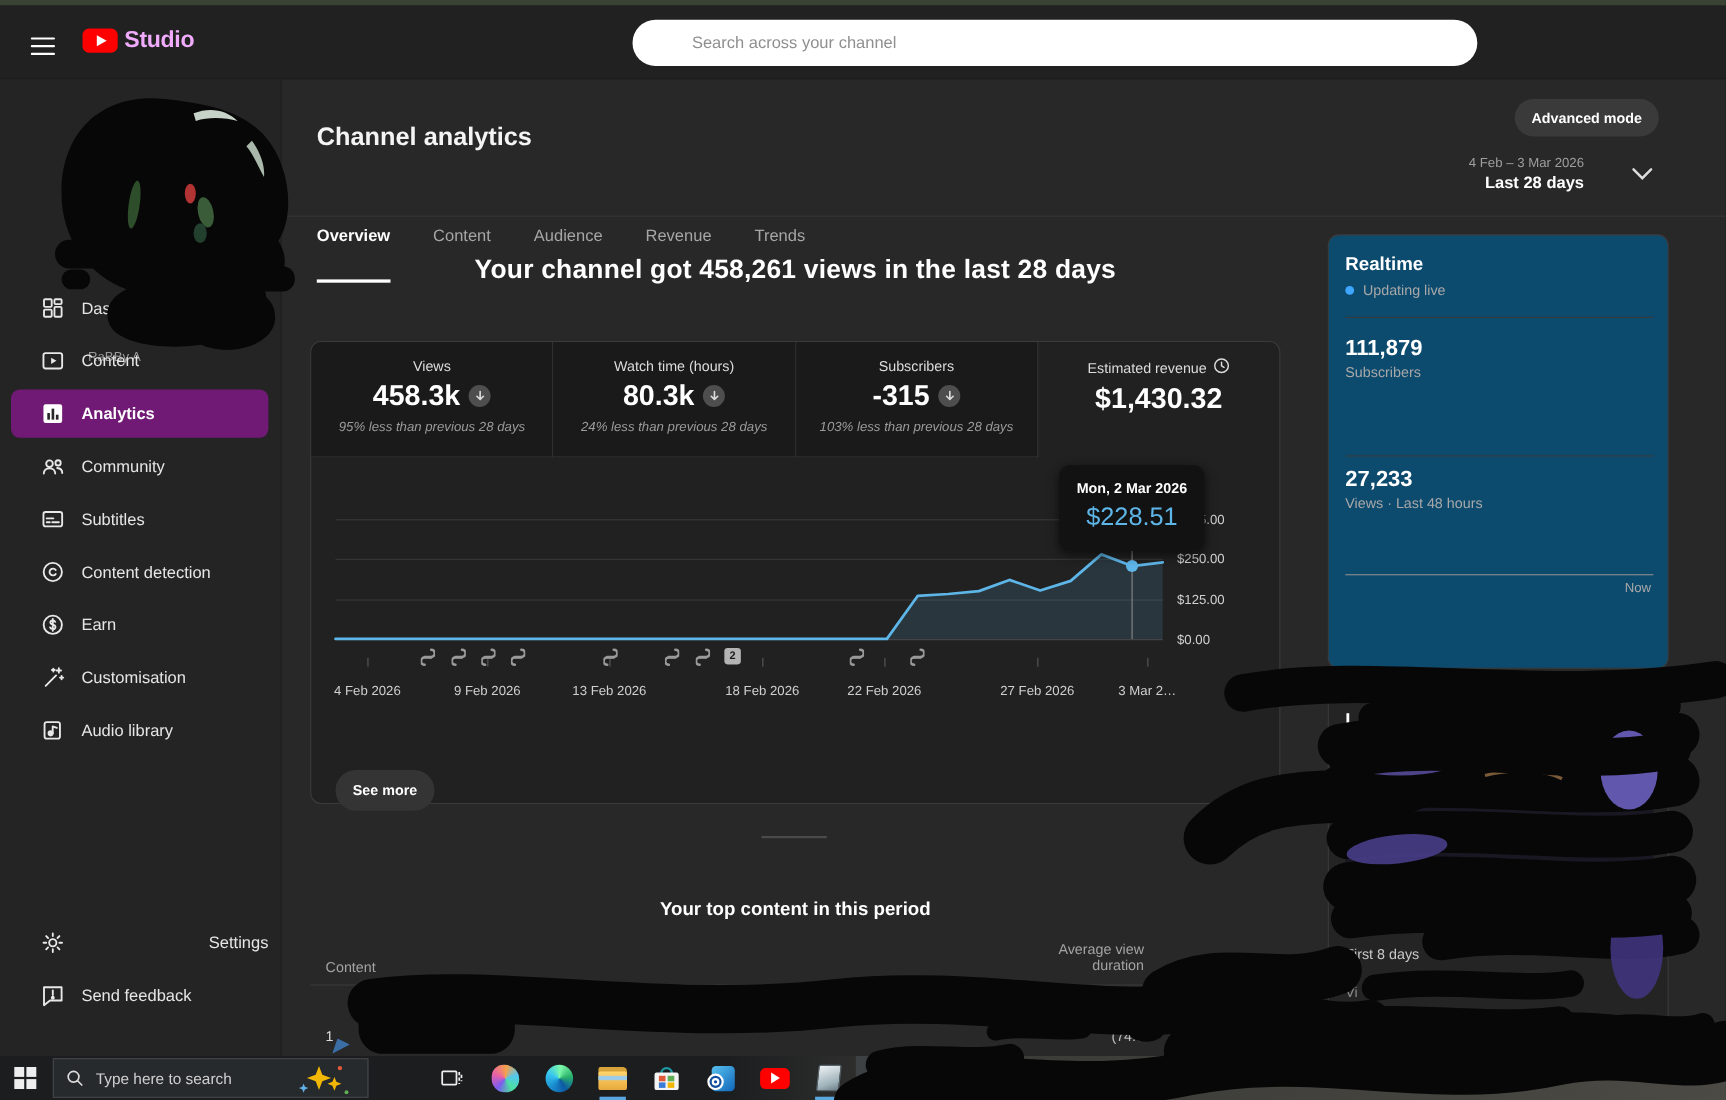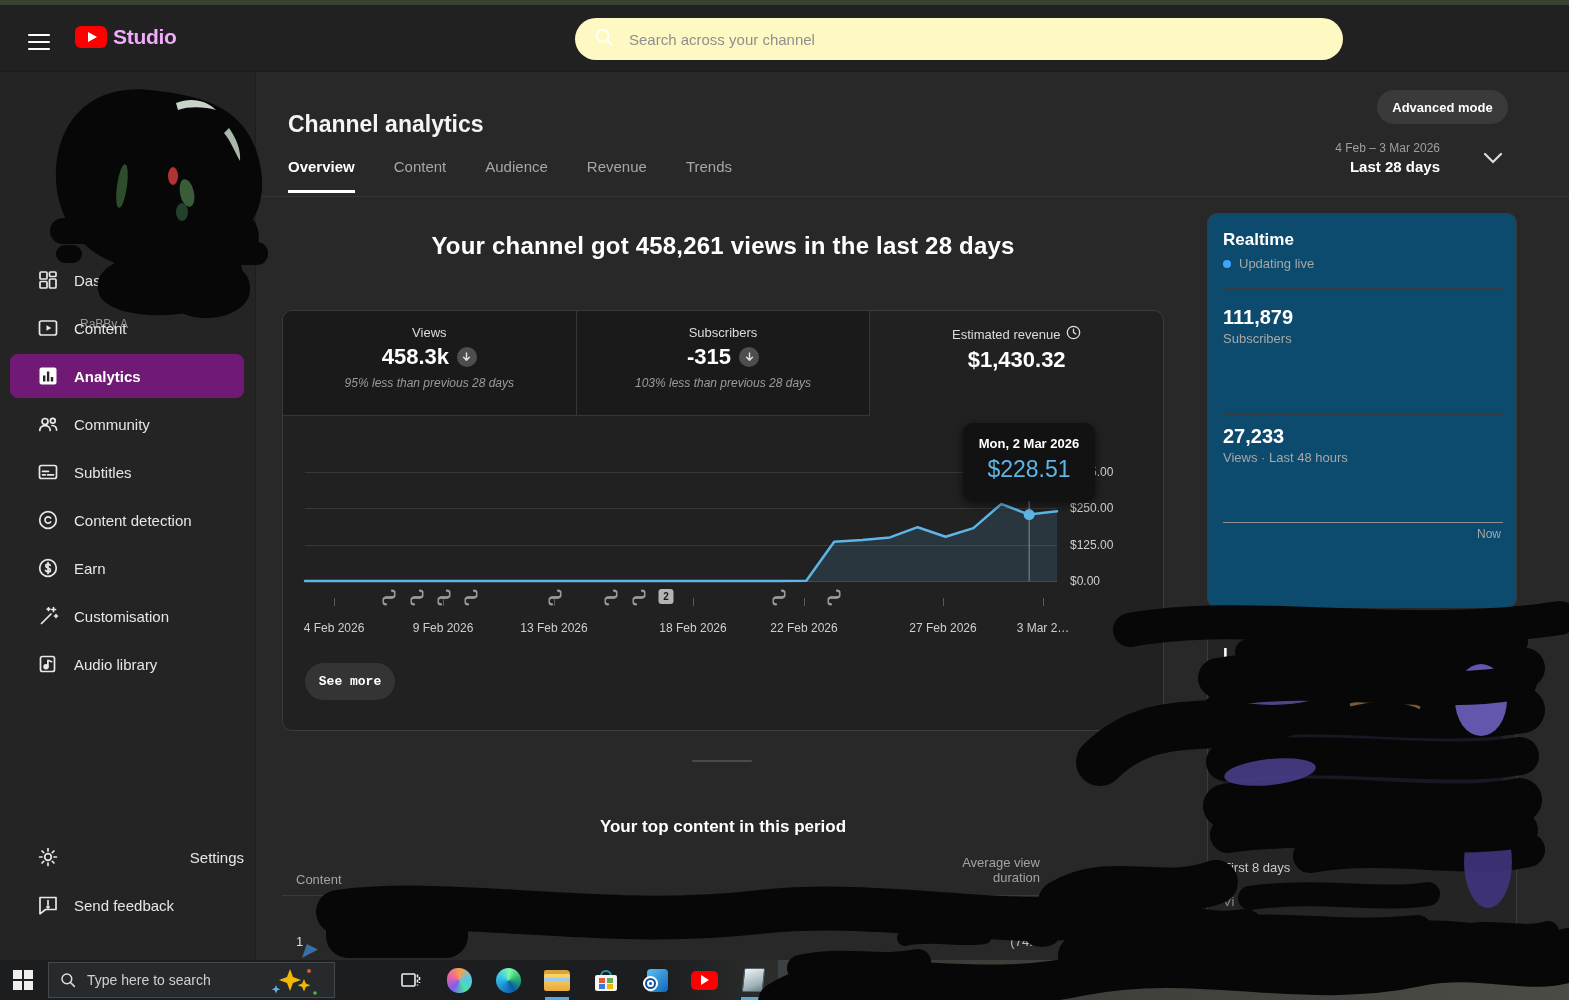--- a/index.html
+++ b/index.html
@@ -10,53 +10,53 @@
 
   
   .top-strip{position:absolute;left:0;top:0;width:1569px;height:5px;background:#3a4233;}
   .topbar{position:absolute;left:0;top:5px;width:1569px;height:67px;background:#212121;border-bottom:1px solid #1c1c1c;}
   .hamburger{position:absolute;left:24px;top:20px;width:30px;height:28px;background:none;border:none;cursor:pointer;padding:4px;}
   .hamburger span{display:block;height:2.5px;background:#fff;margin:4.5px 0;border-radius:1px;}
   .logo{position:absolute;left:75px;top:20px;display:flex;align-items:center;gap:6px;}
   .logo-mark{width:32px;height:22px;background:#f00;border-radius:6px;display:flex;align-items:center;justify-content:center;}
   .logo-mark i{display:block;width:0;height:0;border-left:9px solid #fff;border-top:5.5px solid transparent;border-bottom:5.5px solid transparent;margin-left:2px;}
   .logo-text{font-size:21px;font-weight:bold;color:#f0abfc;letter-spacing:-0.3px;}
-  .searchbar{position:absolute;left:575px;top:13px;width:768px;height:42px;background:#fef9c3;border-radius:21px;display:flex;align-items:center;padding-left:18px;gap:14px;}
+  .searchbar{position:absolute;left:575px;top:13px;width:768px;height:42px;background:#ffffff;border-radius:21px;display:flex;align-items:center;padding-left:18px;gap:14px;}
   .searchbar .ph{color:#8f8f8f;font-size:15px;}
 
   
   .sidebar{position:absolute;left:0;top:72px;width:256px;height:888px;background:#242424;border-right:1px solid #1e1e1e;}
   .chname{position:absolute;left:138px;top:222px;font-size:15px;font-weight:bold;color:#fff;}
   .chhandle{position:absolute;left:80px;top:245px;font-size:12px;color:#9a9a9a;}
   .menu-item{position:absolute;left:10px;width:234px;height:44px;border-radius:8px;display:flex;align-items:center;gap:14px;padding-left:26px;cursor:pointer;color:#e6e6e6;font-size:15px;}
   .menu-item.sel{background:#701a75;color:#fff;font-weight:bold;}
   .menu-item .ic{width:24px;height:24px;display:flex;align-items:center;justify-content:center;flex:none;}
 
   
   .page-title{position:absolute;left:288px;top:96px;font-size:23px;font-weight:bold;color:#f4f4f4;}
   .adv-btn{position:absolute;left:1377px;top:90px;width:131px;height:34px;border-radius:17px;background:#3a3a3a;border:none;color:#fff;font-size:13px;font-weight:bold;font-family:inherit;cursor:pointer;}
   .tabs{position:absolute;left:288px;top:158px;display:flex;gap:39px;}
-  .tab{font-size:15px;color:#a6a6a6;padding-bottom:18px;cursor:pointer;position:relative;}
+  .tab{font-size:15px;color:#a6a6a6;padding-bottom:34px;cursor:pointer;position:relative;margin-top:48px;}
   .tab.active{color:#fff;font-weight:bold;}
   .tab.active::after{content:"";position:absolute;left:0;right:0;bottom:0;height:3px;background:#fff;}
   .tabline{position:absolute;left:256px;top:196px;width:1313px;height:1px;background:#353535;}
   .daterange{position:absolute;left:1180px;top:141px;width:260px;text-align:right;}
   .daterange .d1{font-size:12px;color:#9f9f9f;}
   .daterange .d2{font-size:15px;color:#fff;font-weight:bold;margin-top:3px;}
   .chev{position:absolute;left:1482px;top:151px;cursor:pointer;}
 
   .headline{position:absolute;left:282px;top:232px;width:882px;text-align:center;font-size:24px;font-weight:bold;color:#fff;letter-spacing:0.2px;}
 
   
   .an-card{position:absolute;left:282px;top:310px;width:882px;height:421px;background:#212121;border:1px solid #3b3b3b;border-radius:10px;}
   .metric-strip{position:absolute;left:0;top:0;width:880px;height:105px;display:flex;border-radius:9px 9px 0 0;overflow:hidden;}
   .mcell{flex:1;padding-top:14px;text-align:center;cursor:pointer;}
   .mcell.dim{background:#1a1a1a;border-right:1px solid #363636;border-bottom:1px solid #363636;}
   .mcell .mlabel{font-size:13px;color:#dcdcdc;display:flex;justify-content:center;align-items:center;gap:6px;}
-  .mcell .mval{font-size:22px;font-weight:bold;color:#fff;margin-top:4px;display:flex;justify-content:center;align-items:center;gap:8px;}
+  .mcell .mval{font-size:26px;font-weight:bold;color:#fff;margin-top:4px;display:flex;justify-content:center;align-items:center;gap:8px;}
   .mcell .mnote{font-size:12px;font-style:italic;color:#9b9b9b;margin-top:6px;}
   .arrbadge{width:20px;height:20px;border-radius:50%;background:#4e4e4e;display:inline-flex;align-items:center;justify-content:center;}
 
   .gridline{position:absolute;height:1px;background:#383838;}
   .ylab{position:absolute;font-size:12px;color:#cfcfcf;}
   .xlab{position:absolute;top:621px;font-size:12px;color:#cfcfcf;transform:translateX(-50%);}
   .xtick{position:absolute;top:598px;width:1px;height:8px;background:#5a5a5a;}
   .marker{position:absolute;top:589px;transform:translateX(-50%);}
   .mbadge{position:absolute;top:589px;transform:translateX(-50%);width:15px;height:15px;background:#b4b4b4;border-radius:3px;color:#1a1a1a;font-size:10px;font-weight:bold;text-align:center;line-height:15px;}
   .tooltip{position:absolute;left:963px;top:423px;width:132px;height:78px;background:#121212;border-radius:10px;box-shadow:0 3px 10px rgba(0,0,0,.6);z-index:6;text-align:center;padding-top:13px;}
@@ -279,20 +279,34 @@
             </div>
             <div class="mval">
               <span>458.3k</span>
               <span class="arrbadge">
                 <svg width="11" height="12" viewBox="0 0 12 12">
                   <path d="M6 1.5v8M2.8 6.3 6 9.5l3.2-3.2" fill="none" stroke="#dcdcdc" stroke-width="1.6" stroke-linecap="round" stroke-linejoin="round"></path>
                 </svg>
               </span>
             </div>
             <div class="mnote">95% less than previous 28 days</div>
+          </div>
+          <div class="mcell dim">
+            <div class="mlabel">
+              <span>Watch time (hours)</span>
+            </div>
+            <div class="mval">
+              <span>80.3k</span>
+              <span class="arrbadge">
+                <svg width="11" height="12" viewBox="0 0 12 12">
+                  <path d="M6 1.5v8M2.8 6.3 6 9.5l3.2-3.2" fill="none" stroke="#dcdcdc" stroke-width="1.6" stroke-linecap="round" stroke-linejoin="round"></path>
+                </svg>
+              </span>
+            </div>
+            <div class="mnote">24% less than previous 28 days</div>
           </div>
           <div class="mcell dim">
             <div class="mlabel">
               <span>Subscribers</span>
             </div>
             <div class="mval">
               <span>-315</span>
               <span class="arrbadge">
                 <svg width="11" height="12" viewBox="0 0 12 12">
                   <path d="M6 1.5v8M2.8 6.3 6 9.5l3.2-3.2" fill="none" stroke="#dcdcdc" stroke-width="1.6" stroke-linecap="round" stroke-linejoin="round"></path>
@@ -381,21 +395,21 @@
             <path d="M10.2 1.6a3.6 3.6 0 0 1 0 7.2H3.8"></path>
             <path d="M3.8 16.4a3.6 3.6 0 0 1 0-7.2h6.4"></path>
           </svg></div>
       </div>
 
     <div class="tooltip">
       <div class="td">Mon, 2 Mar 2026</div>
       <div class="tv">$228.51</div>
     </div>
 
-    <button class="pill-btn" style="left:305px;top:663px;width:90px;height:37px;font-family:Liberation Mono, monospace;">See more</button>
+    <button class="pill-btn" style="left:305px;top:700px;width:90px;height:37px;">See more</button>
 
     <div class="sect-divider"></div>
     <h2 class="sect-head">Your top content in this period</h2>
 
     <div class="thead" style="left:296px;top:872px;">Content</div>
     <div class="thead r" style="left:940px;top:855px;width:100px;">
       <div>Average view</div>
       <div>duration</div>
     </div>
     <div class="thead r" style="left:1048px;top:872px;width:100px;color:#fff;font-weight:bold;">Views</div>

